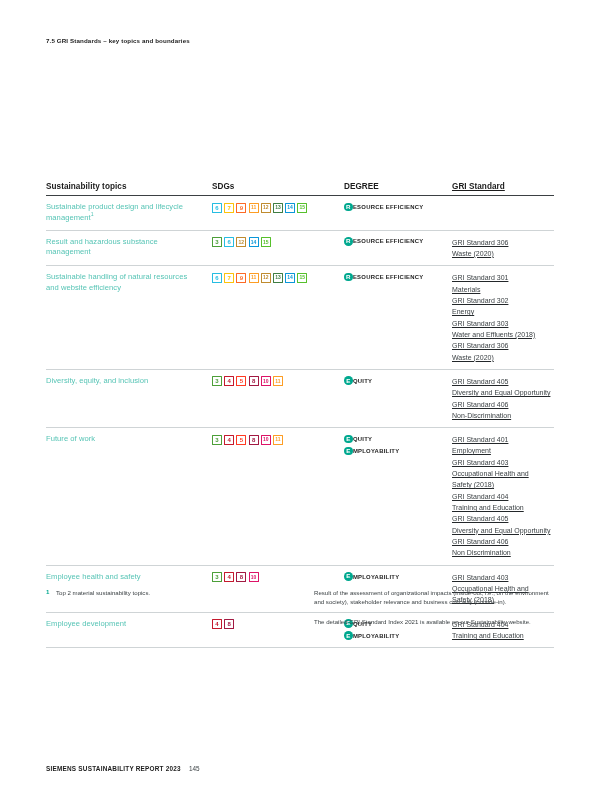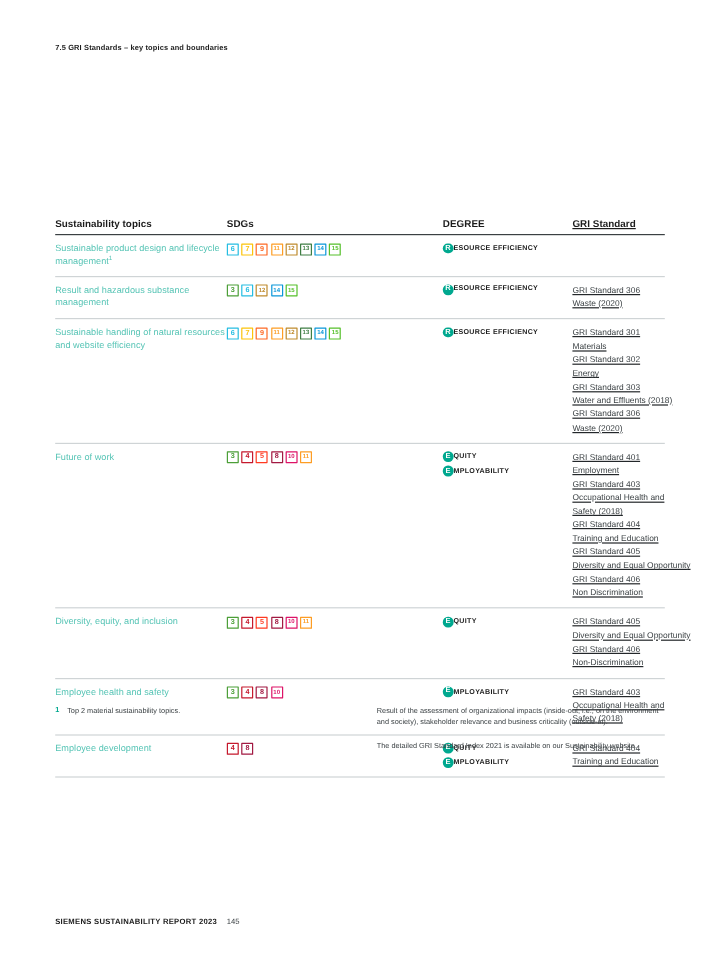--- a/index.html
+++ b/index.html
@@ -43,23 +43,23 @@
   }
   .row.header-row {
     border-bottom: 1.1px solid #3b4043;
     padding-bottom: 4px;
   }
   .row.body-row {
     padding-top: 6px;
     padding-bottom: 6px;
   }
 
-  .col-topic   { width: 142px; flex: 0 0 142px; padding-right: 1px; }
+  .col-topic   { width: 142px; flex: 0 0 142px; padding-right: 24px; }
   .col-sdg     { width: 126px; flex: 0 0 126px; padding-right: 6px; }
-  .col-degree  { width: 102px; flex: 0 0 102px; padding-right: 6px; margin-left: 48px; }
+  .col-degree  { width: 102px; flex: 0 0 102px; padding-right: 6px; }
   .col-gri     { width: 138px; flex: 0 0 138px; text-decoration: underline; }
 
   .th {
     font-size: 8.2px;
     font-weight: bold;
     color: #1c1c1c;
     letter-spacing: 0.005em;
   }
 
   .topic-text {
@@ -278,20 +278,51 @@
         <div class="col-gri">
           <div class="gri-list">
             <div>GRI Standard 301</div>
             <div>Materials</div>
             <div>GRI Standard 302</div>
             <div>Energy</div>
             <div>GRI Standard 303</div>
             <div>Water and Effluents (2018)</div>
             <div>GRI Standard 306</div>
             <div>Waste (2020)</div>
+          </div>
+        </div>
+      </div>
+      <div class="row body-row">
+        <div class="col-topic">
+          <div class="topic-text">Diversity, equity, and inclusion</div>
+        </div>
+        <div class="col-sdg">
+          <div class="sdg-list">
+            <span class="sdg" style="color: rgb(76, 159, 56);">3</span>
+            <span class="sdg" style="color: rgb(197, 25, 45);">4</span>
+            <span class="sdg" style="color: rgb(255, 58, 33);">5</span>
+            <span class="sdg" style="color: rgb(162, 25, 66);">8</span>
+            <span class="sdg" style="color: rgb(221, 19, 103); font-size: 5px;">10</span>
+            <span class="sdg" style="color: rgb(253, 157, 36); font-size: 5px;">11</span>
+          </div>
+        </div>
+        <div class="col-degree">
+          <div class="degree-list">
+            <div class="degree">
+              <span class="degree-dot" style="background: rgb(0, 168, 143);">E</span>
+              <span class="degree-label">QUITY</span>
+            </div>
+          </div>
+        </div>
+        <div class="col-gri">
+          <div class="gri-list">
+            <div>GRI Standard 405</div>
+            <div>Diversity and Equal Opportunity</div>
+            <div>GRI Standard 406</div>
+            <div>Non-Discrimination</div>
           </div>
         </div>
       </div>
       <div class="row body-row">
         <div class="col-topic">
           <div class="topic-text">Future of work</div>
         </div>
         <div class="col-sdg">
           <div class="sdg-list">
             <span class="sdg" style="color: rgb(76, 159, 56);">3</span>
@@ -325,51 +356,20 @@
             <div>Training and Education</div>
             <div>GRI Standard 405</div>
             <div>Diversity and Equal Opportunity</div>
             <div>GRI Standard 406</div>
             <div>Non Discrimination</div>
           </div>
         </div>
       </div>
       <div class="row body-row">
         <div class="col-topic">
-          <div class="topic-text">Diversity, equity, and inclusion</div>
-        </div>
-        <div class="col-sdg">
-          <div class="sdg-list">
-            <span class="sdg" style="color: rgb(76, 159, 56);">3</span>
-            <span class="sdg" style="color: rgb(197, 25, 45);">4</span>
-            <span class="sdg" style="color: rgb(255, 58, 33);">5</span>
-            <span class="sdg" style="color: rgb(162, 25, 66);">8</span>
-            <span class="sdg" style="color: rgb(221, 19, 103); font-size: 5px;">10</span>
-            <span class="sdg" style="color: rgb(253, 157, 36); font-size: 5px;">11</span>
-          </div>
-        </div>
-        <div class="col-degree">
-          <div class="degree-list">
-            <div class="degree">
-              <span class="degree-dot" style="background: rgb(0, 168, 143);">E</span>
-              <span class="degree-label">QUITY</span>
-            </div>
-          </div>
-        </div>
-        <div class="col-gri">
-          <div class="gri-list">
-            <div>GRI Standard 405</div>
-            <div>Diversity and Equal Opportunity</div>
-            <div>GRI Standard 406</div>
-            <div>Non-Discrimination</div>
-          </div>
-        </div>
-      </div>
-      <div class="row body-row">
-        <div class="col-topic">
           <div class="topic-text">Employee health and safety</div>
         </div>
         <div class="col-sdg">
           <div class="sdg-list">
             <span class="sdg" style="color: rgb(76, 159, 56);">3</span>
             <span class="sdg" style="color: rgb(197, 25, 45);">4</span>
             <span class="sdg" style="color: rgb(162, 25, 66);">8</span>
             <span class="sdg" style="color: rgb(221, 19, 103); font-size: 5px;">10</span>
           </div>
         </div>

